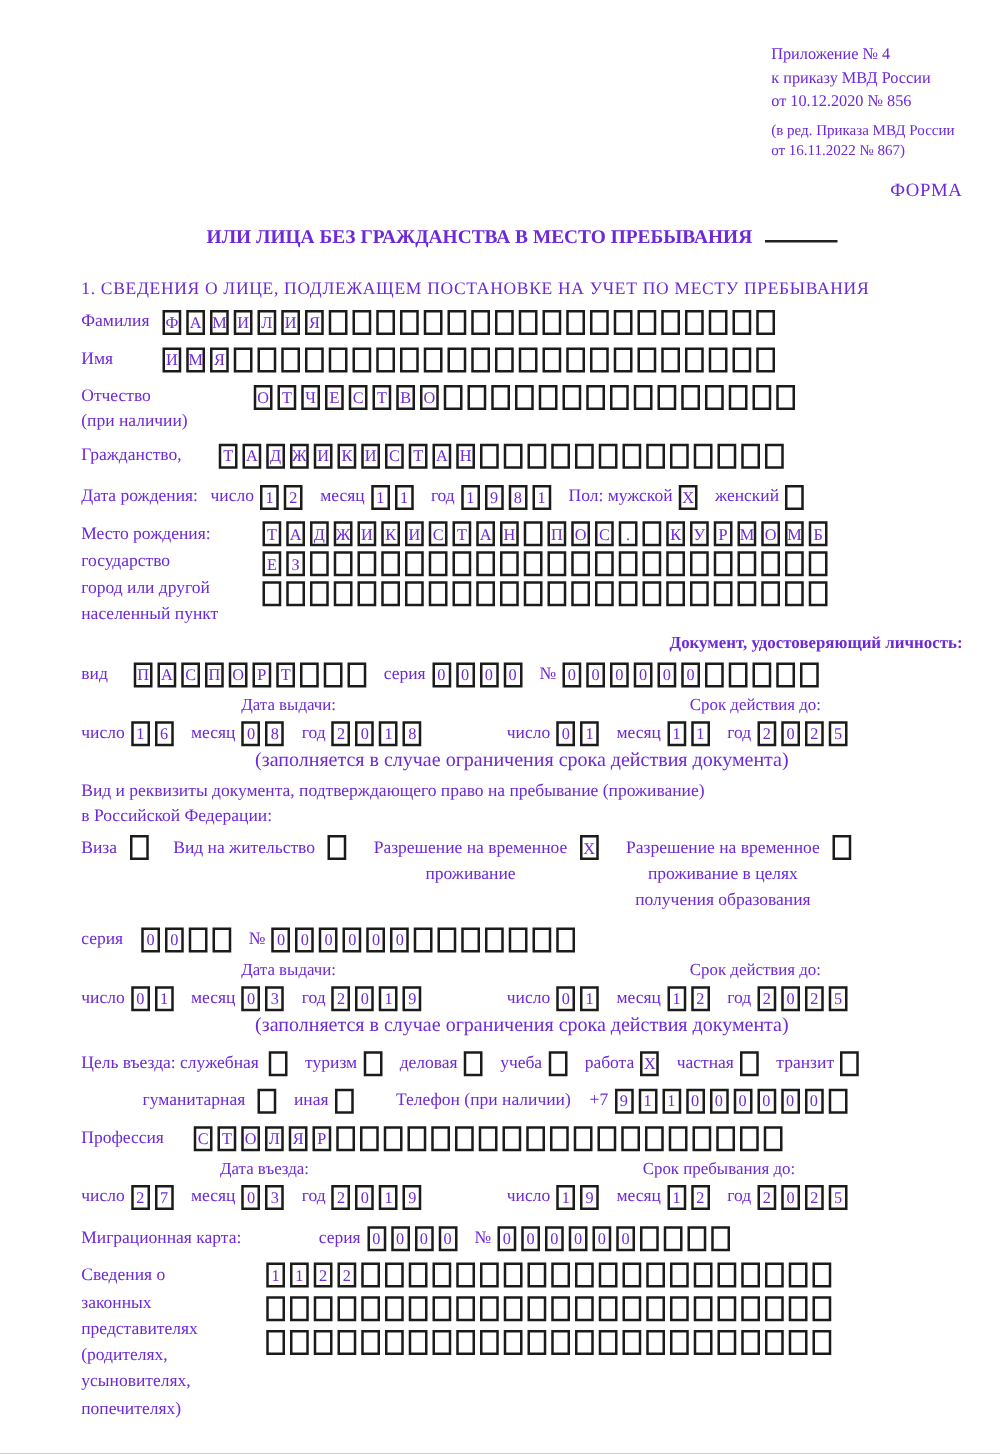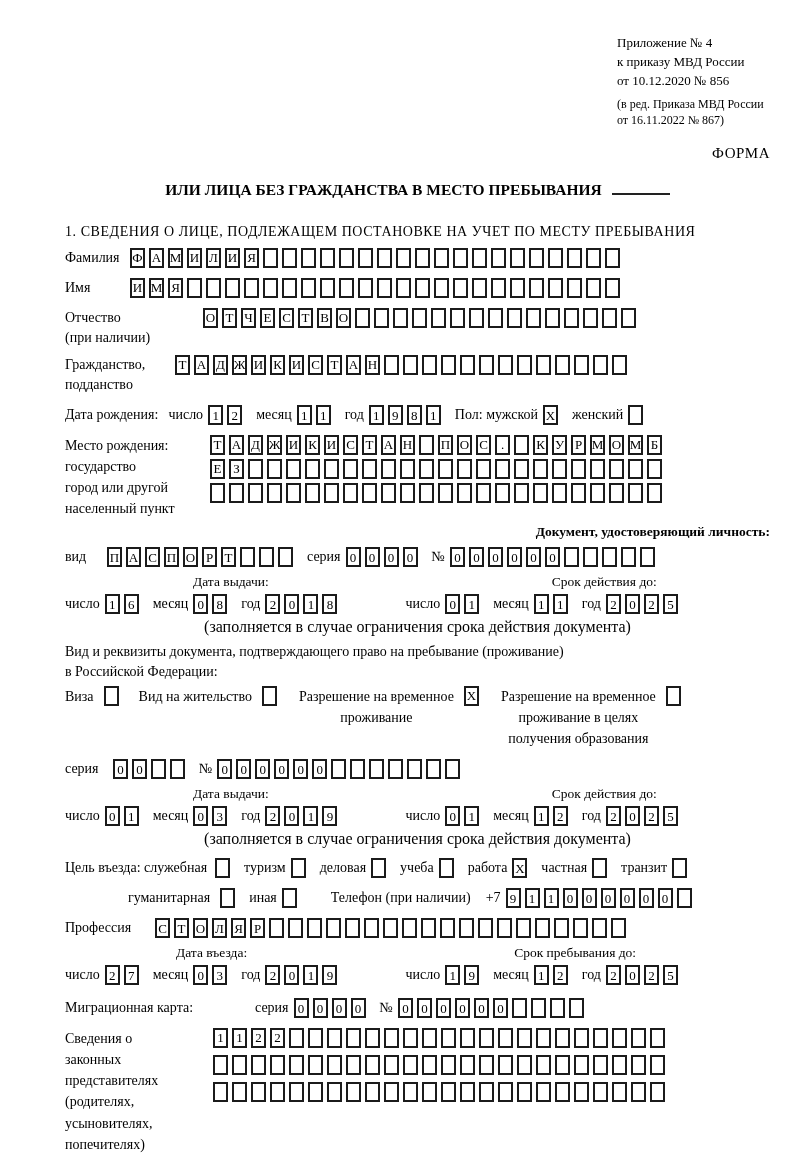--- a/index.html
+++ b/index.html
@@ -1,19 +1,19 @@
 <!DOCTYPE html>
 <html><head>
 <meta charset="utf-8">
 <style>
   * { margin:0; padding:0; box-sizing:border-box; }
   html,body { background:#888; }
   .page {
     position:relative; width:800px; height:1163px; margin:0 auto;
-    background:#ffffff; color:#000000;
+    background:#ffffff; color:#6d28d9;
     font-family:"Liberation Serif","DejaVu Serif",serif;
     font-size:14px; overflow:hidden;
   }
   .content { padding:34px 30px 0 65px; }
   
   .hdr { margin-left:552px; font-size:13px; line-height:1.45; white-space:nowrap; }
   .hdr-sub { font-size:12px; margin-top:5px; line-height:1.4; }
   .forma { text-align:right; font-weight:normal; font-size:15px; margin-top:16px; letter-spacing:.5px; }
   
   .title { text-align:center; font-weight:bold; font-size:15.5px; line-height:1.55; margin-top:16px; }
@@ -189,21 +189,20 @@
           <span class="cell"></span>
           <span class="cell"></span>
           <span class="cell"></span>
           <span class="cell"></span>
           <span class="cell"></span>
           <span class="cell"></span>
           <span class="cell"></span>
           <span class="cell"></span>
         </span>
     </div>
-    <div class="subline">подданство</div>
 
     <div class="frow mt8">
       <span class="lbl">Дата рождения:</span>
       <span class="dlbl">число</span>
       <span class="cells">
           <span class="cell">1</span>
           <span class="cell">2</span>
         </span>
       <span class="dlbl">месяц</span>
       <span class="cells">
@@ -488,21 +487,21 @@
       <span class="dlbl">учеба</span>
       <span class="cell"></span>
       <span class="dlbl">работа</span>
       <span class="cell">X</span>
       <span class="dlbl">частная</span>
       <span class="cell"></span>
       <span class="dlbl">транзит</span>
       <span class="cell"></span>
     </div>
     <div class="frow">
-      <span class="lbl" style="margin-left:63px">гуманитарная</span>
+      <span class="lbl" style="margin-left:49px">гуманитарная</span>
       <span class="cell" style="margin-left:10px"></span>
       <span class="dlbl">иная</span>
       <span class="cell"></span>
       <span class="dlbl" style="margin-left:30px">Телефон (при наличии)</span>
       <span class="dlbl">+7</span>
       <span class="cells">
           <span class="cell">9</span>
           <span class="cell">1</span>
           <span class="cell">1</span>
           <span class="cell">0</span>

